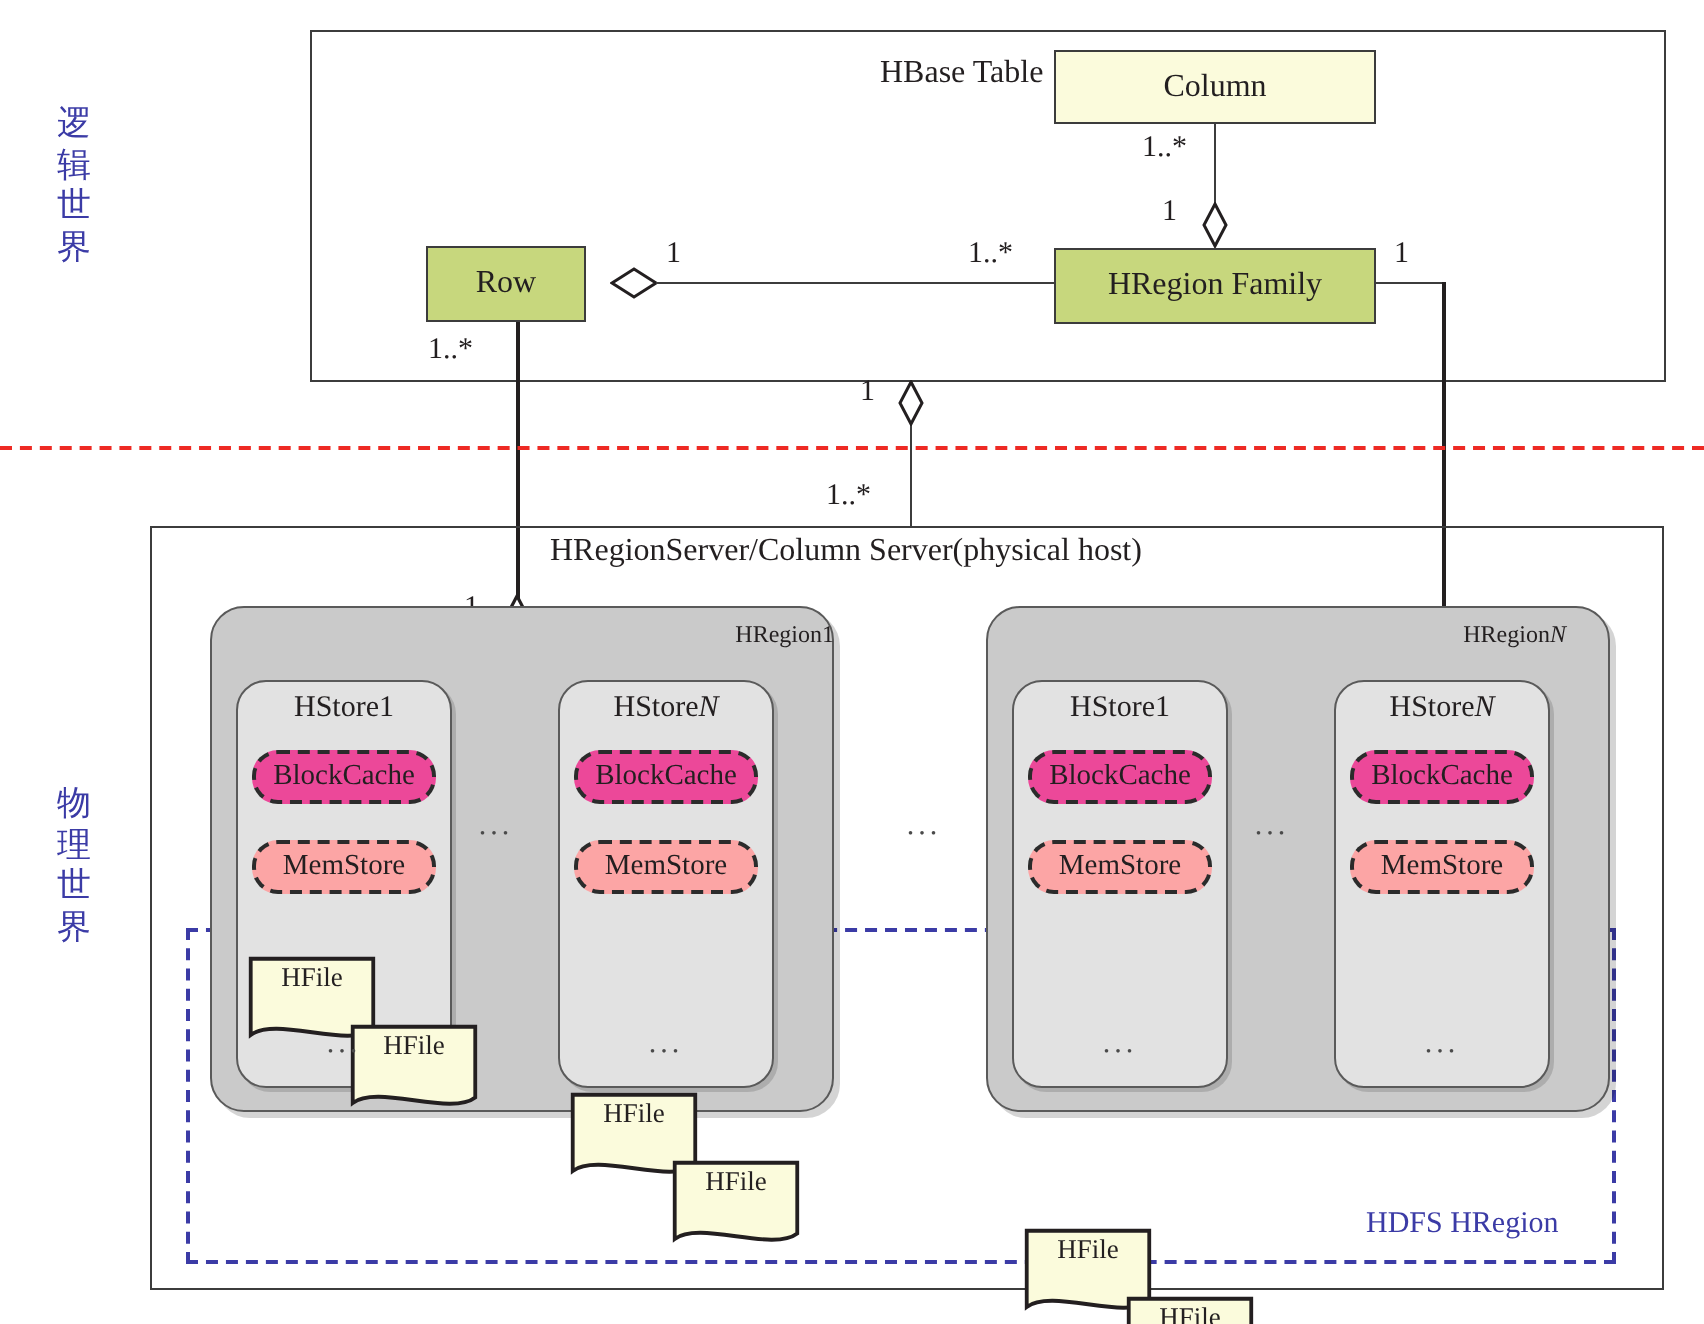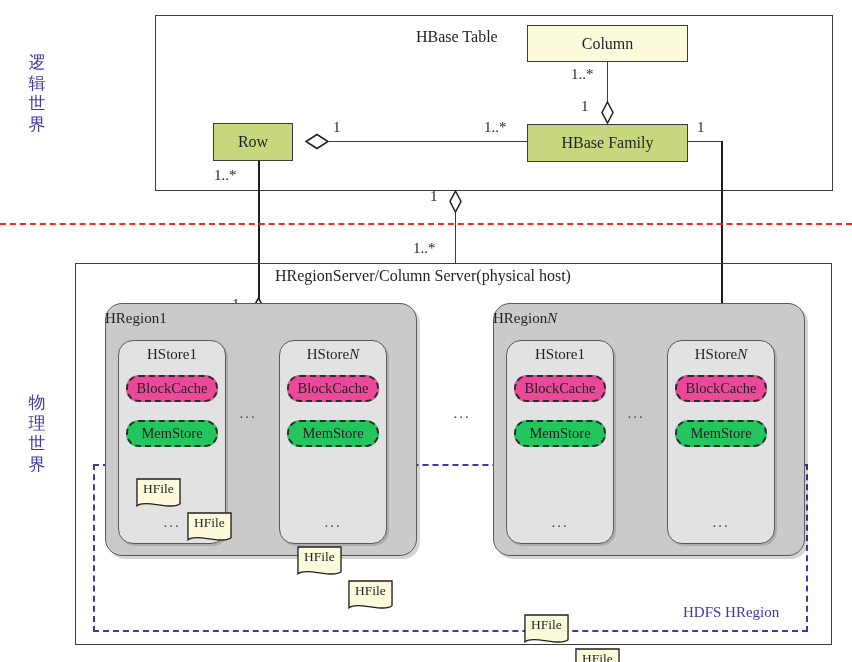--- a/index.html
+++ b/index.html
@@ -43,33 +43,33 @@
 
   
   .hregion{
     background:#cacaca;border:1.5px solid #5a5a5a;border-radius:17px;
     box-shadow:3px 3px 0 rgba(0,0,0,.17);
   }
   .hstore{
     background:#e2e2e2;border:1.5px solid #5a5a5a;border-radius:15px;
     box-shadow:2px 2px 0 rgba(0,0,0,.14);
   }
-  .region-title{font-size:15px;text-align:left;}
+  .region-title{font-size:12px;text-align:right;}
   .store-title{font-size:15px;text-align:center;}
   .ital{font-style:italic;}
 
   
   .pill{
     border:2px dashed #2b2b2b;border-radius:13px;font-size:14.5px;
   }
   .pill-cream{background:#ec4899;}
-  .pill-green{background:#22c55e;}
-
-  
-  .hfile{position:relative;width:45px;height:34px;margin-left:12px;}
+  .pill-green{background:#fca5a5;}
+
+  
+  .hfile{position:relative;width:64px;height:34px;}
   .hfile svg{position:absolute;inset:0;}
   .hfile span{position:absolute;top:3px;left:0;right:0;text-align:center;
               font-size:13.5px;z-index:2;}
 
   .dots{font-size:15px;letter-spacing:2px;color:#4a4a4a;}
 
   
   .hdfs-box{border:2px dashed #3b3ba6;}
   .hdfs-label{color:#3b3ba6;font-size:15px;white-space:nowrap;}
 </style>
@@ -85,37 +85,37 @@
 
 <div class="abs world-label" style="left:20px;top:392px;">
   <span>物</span>
   <span>理</span>
   <span>世</span>
   <span>界</span>
 </div>
 
 <div class="abs frame" style="left:155px;top:15px;width:678px;height:176px;"></div>
 
-<div class="abs caption" style="left:416px;top:28px;">HBase Table</div>
+<div class="abs caption" style="left:440px;top:28px;">HBase Table</div>
 
 <div class="abs cls cls-cream ctr" style="left:527px;top:25px;width:161px;height:37px;">
   <span>Column</span>
 </div>
 
 <div class="abs ln-v" style="left:607px;top:62px;height:41px;"></div>
 <div class="abs diamond" style="left:601px;top:101px;">
   <svg width="13" height="23" viewBox="0 0 13 23">
     <polygon points="6.5,1 12,11.5 6.5,22 1,11.5" fill="#ffffff" stroke="#231f20" stroke-width="1.5"></polygon>
   </svg>
 </div>
 <div class="abs mult" style="left:571px;top:66px;">1..*</div>
 <div class="abs mult" style="left:581px;top:98px;">1</div>
 
 <div class="abs cls cls-green ctr" style="left:527px;top:124px;width:161px;height:38px;">
-  <span>HBase Family</span>
+  <span>HRegion Family</span>
 </div>
 
 <div class="abs cls cls-green ctr" style="left:213px;top:123px;width:80px;height:38px;">
   <span>Row</span>
 </div>
 
 <div class="abs diamond" style="left:305px;top:133px;">
   <svg width="24" height="17" viewBox="0 0 24 17">
     <polygon points="1,8.5 12,1.5 23,8.5 12,15.5" fill="#ffffff" stroke="#231f20" stroke-width="1.5"></polygon>
   </svg>

